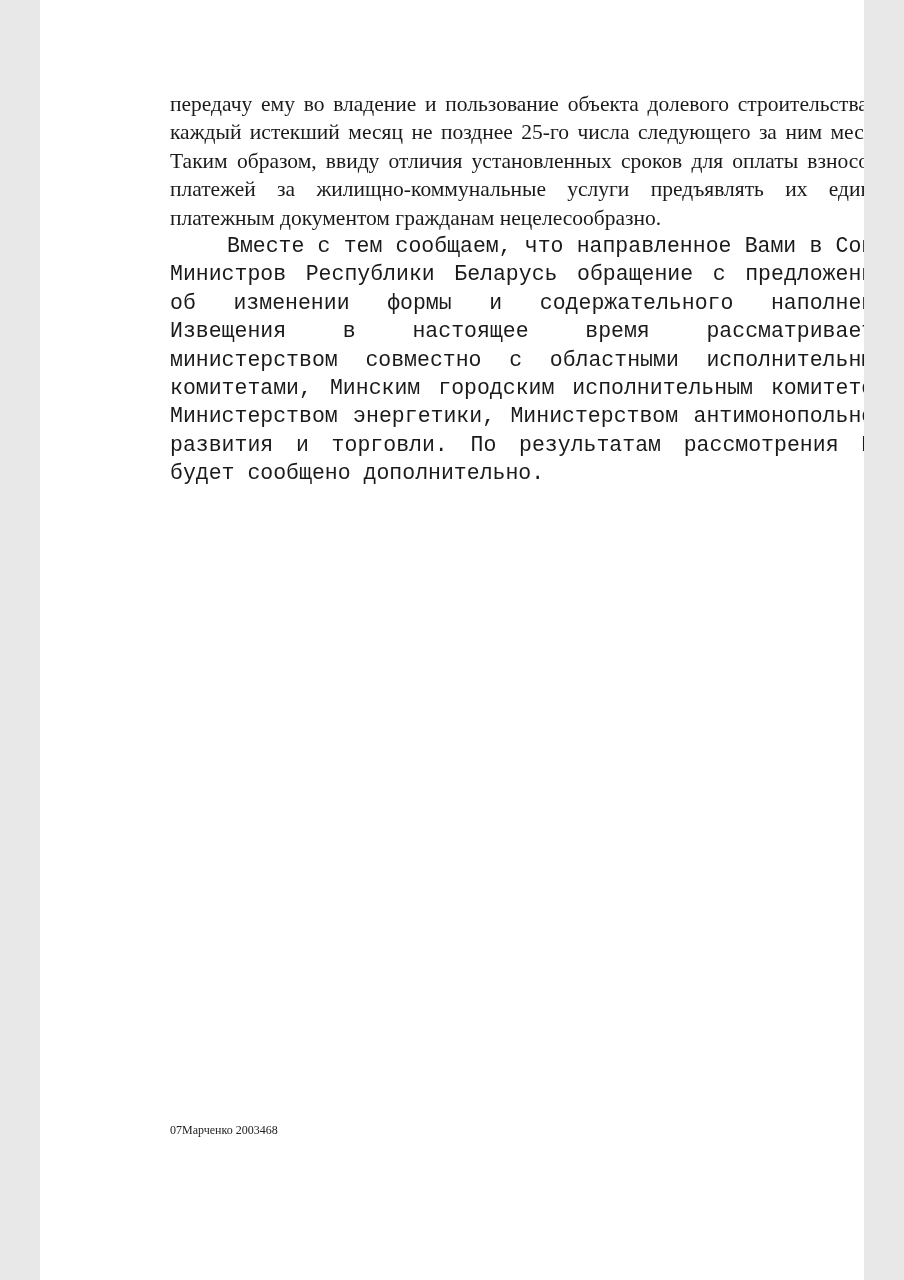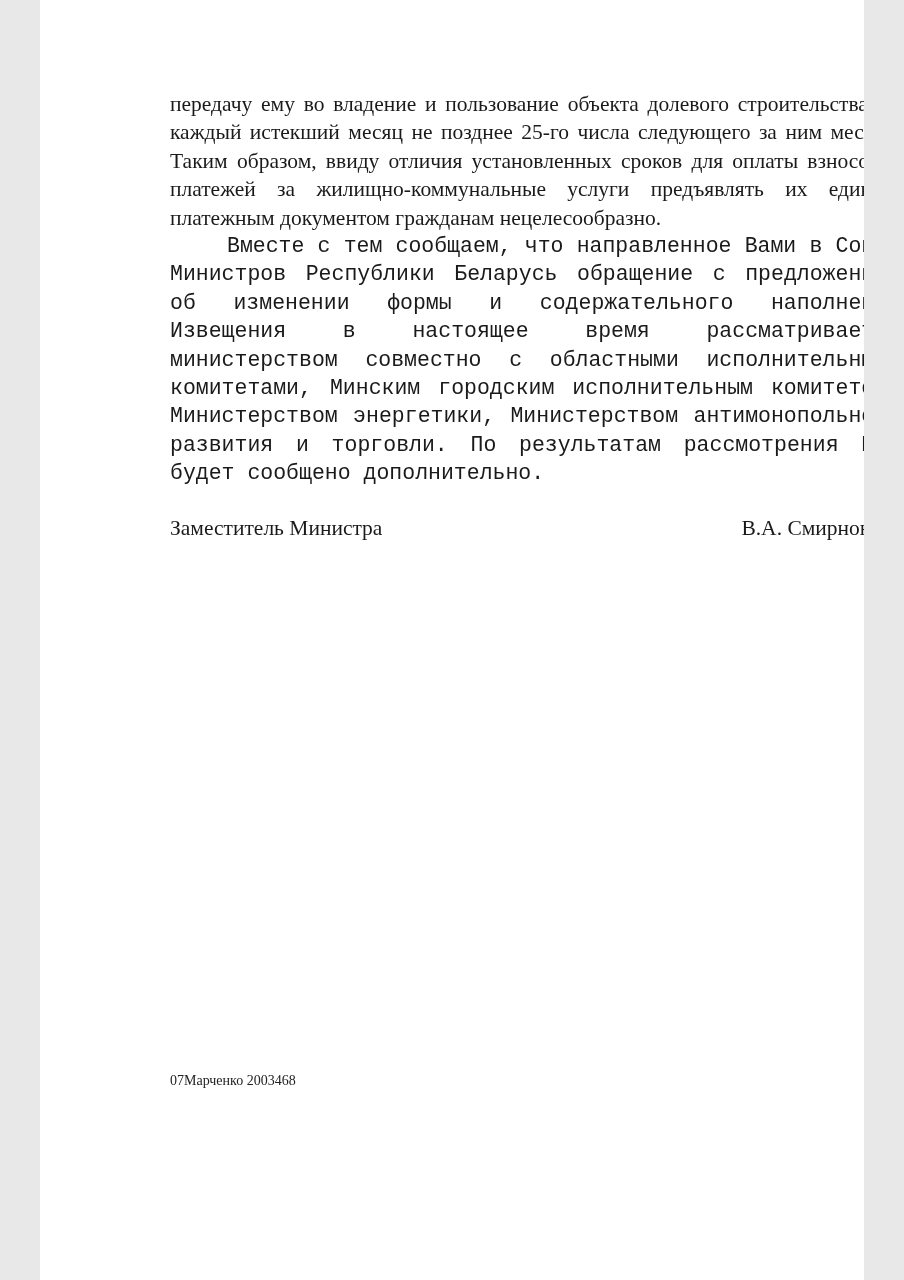--- a/index.html
+++ b/index.html
@@ -33,40 +33,36 @@
     align-items: baseline;
     margin-top: 26px;
     padding-right: 30px;
     text-align: left;
   }
   .signature-title { white-space: nowrap; }
   .signature-name { white-space: nowrap; }
   .page-footer {
     position: absolute;
     left: 130px;
-    top: 1071px;
-    font-size: 14px;
+    top: 1120px;
+    font-size: 12px;
     line-height: 20px;
     color: #222222;
   }
 </style>
 </head>
 <body>
 
 <div class="page">
 
   <div class="text-block">
 
     <p class="para">передачу ему во владение и пользование объекта долевого строительства, за каждый истекший месяц не позднее 25-го числа следующего за ним месяца. Таким образом, ввиду отличия установленных сроков для оплаты взносов и платежей за жилищно-коммунальные услуги предъявлять их единым платежным документом гражданам нецелесообразно.</p>
 
     <p class="para indented">Вместе с тем сообщаем, что направленное Вами в Совет Министров Республики Беларусь обращение с предложением об изменении формы и содержательного наполнения Извещения в настоящее время рассматривается министерством совместно с областными исполнительными комитетами, Минским городским исполнительным комитетом, Министерством энергетики, Министерством антимонопольного развития и торговли. По результатам рассмотрения Вам будет сообщено дополнительно.</p>
 
 
-    <div class="signature-row">
-      <span class="signature-title">Заместитель Министра</span>
-      <span class="signature-name">В.А. Смирнов</span>
-    </div>
 
   </div>
 
   <div class="page-footer">07Марченко 2003468</div>
 
 </div>
 
 </body></html>

